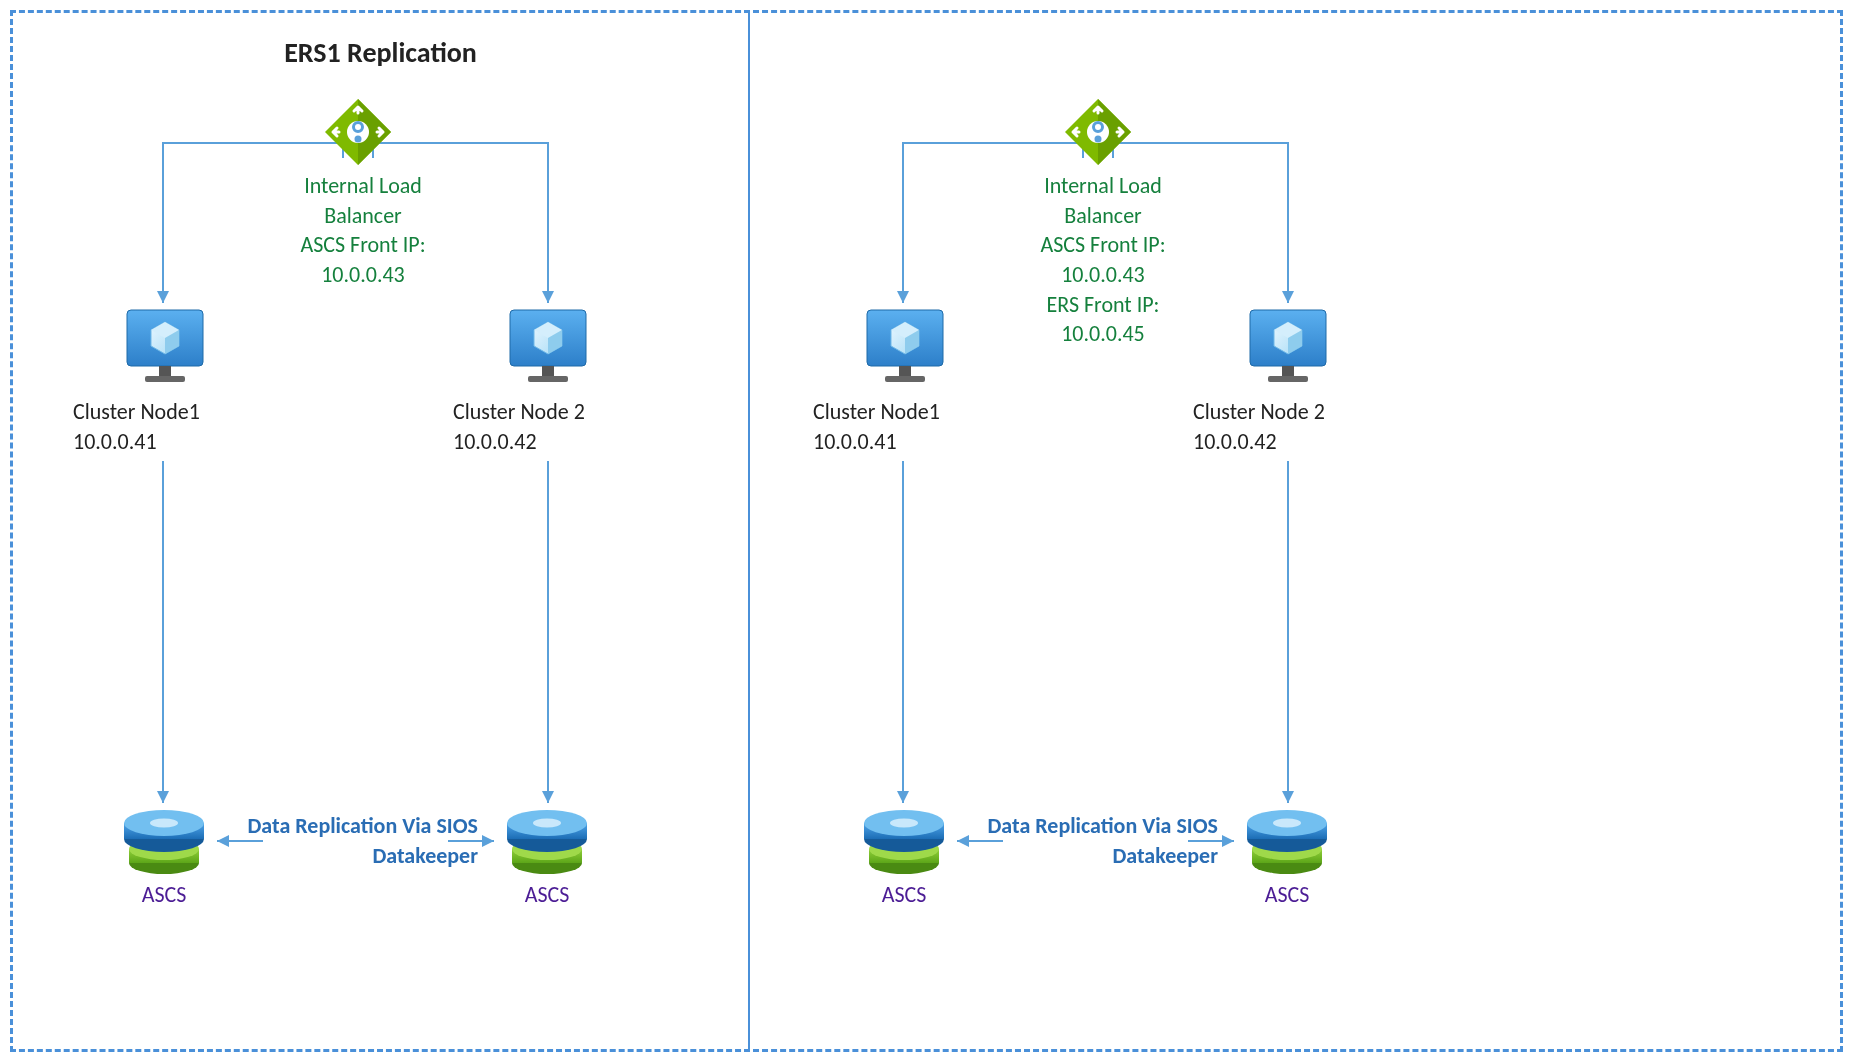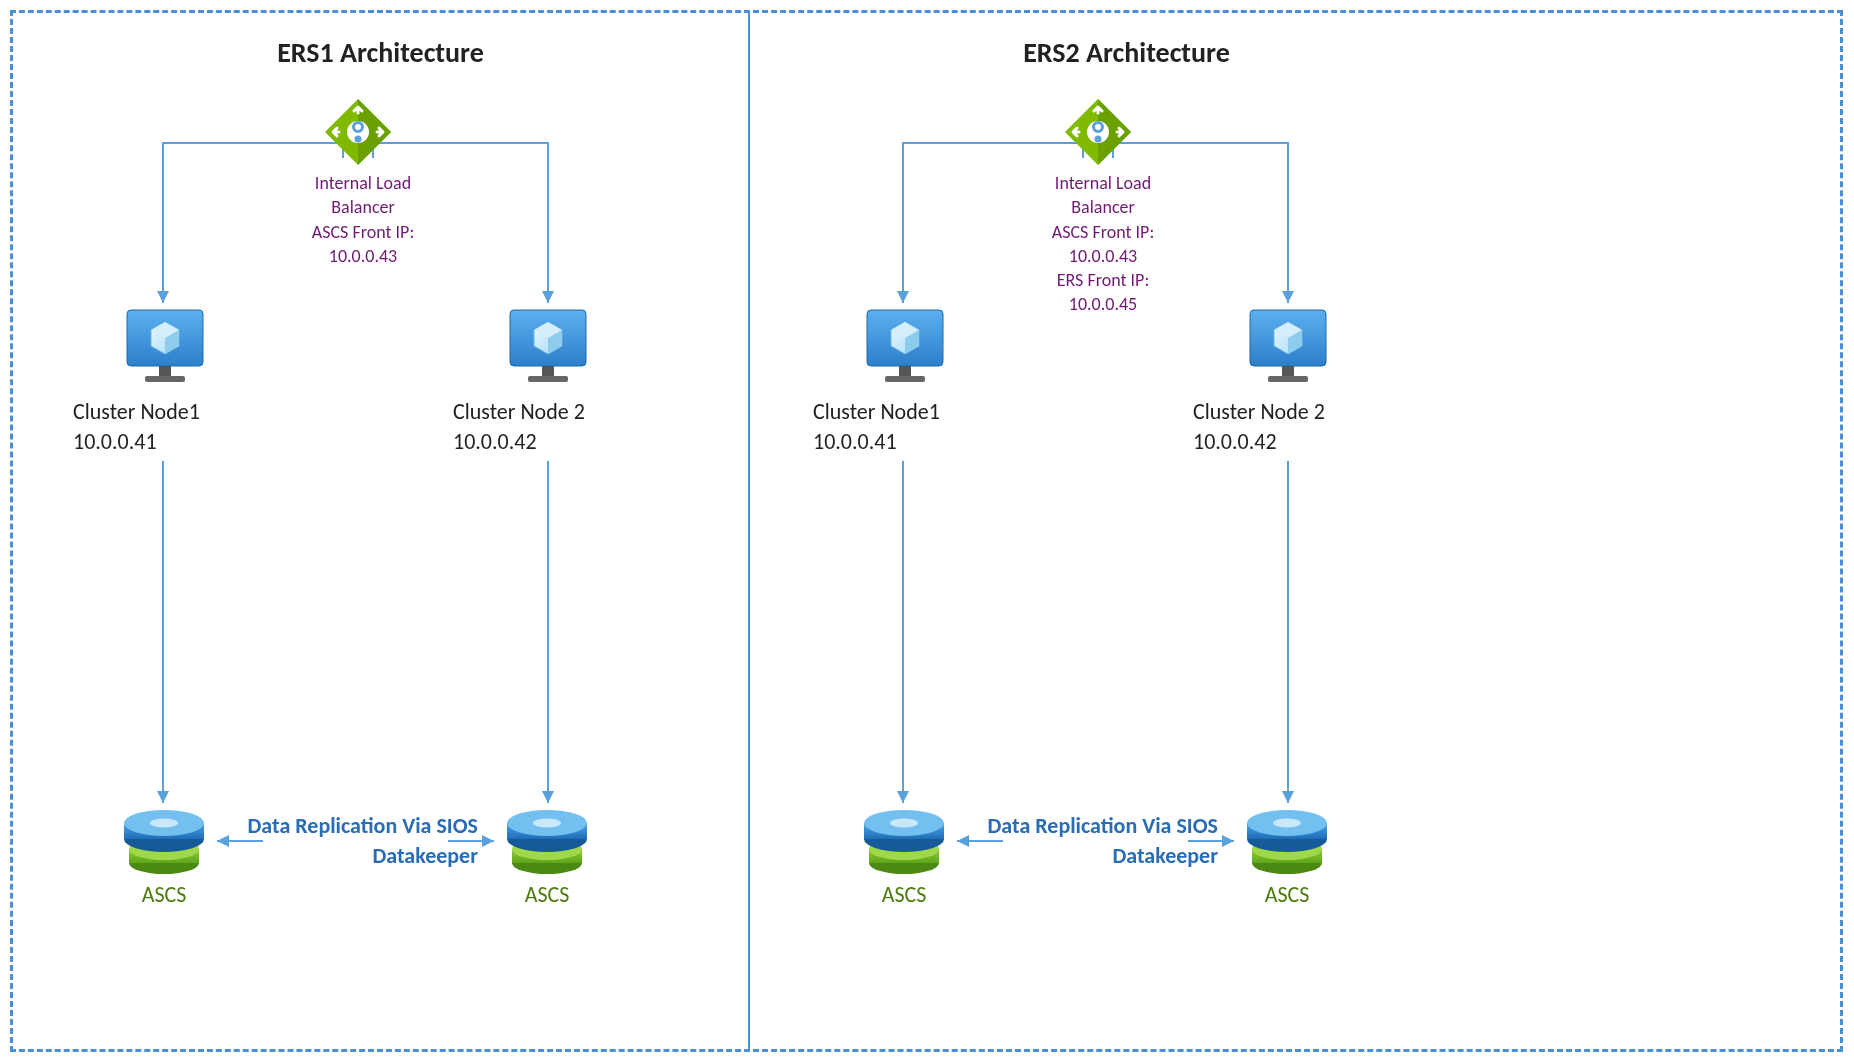--- a/index.html
+++ b/index.html
@@ -33,22 +33,22 @@
   .title {
     position: absolute;
     font-size: 28px;
     font-weight: bold;
     color: #222;
     text-align: center;
     width: 100%;
   }
   .lb-label {
     position: absolute;
-    font-size: 18px;
-    color: #701a75;
+    font-size: 22px;
+    color: #15803d;
     text-align: center;
     line-height: 1.35;
     white-space: pre;
   }
   .node-label {
     position: absolute;
     font-size: 22px;
     color: #222;
     text-align: left;
     line-height: 1.35;
@@ -58,34 +58,34 @@
     position: absolute;
     font-size: 22px;
     color: #2a6db4;
     font-weight: bold;
     text-align: right;
     line-height: 1.35;
   }
   .disk-label {
     position: absolute;
     font-size: 22px;
-    color: #4d7c0f;
+    color: #4c1d95;
     text-align: center;
   }
   svg {
     position: absolute;
     overflow: visible;
   }
 </style>
 </head>
 <body>
 
 <div class="panel left">
 
-  <div class="title" style="top:22px;">ERS1 Architecture</div>
+  <div class="title" style="top:22px;">ERS1 Replication</div>
 
   <svg style="left:0;top:0;width:740px;height:380px;">
     <defs>
       <marker id="arrL1" markerWidth="8" markerHeight="8" refX="6" refY="3" orient="auto">
         <path d="M0,0 L6,3 L0,6 Z" fill="#5aa0da"></path>
       </marker>
     </defs>
     <path d="M 330 145 L 330 130 L 150 130 L 150 290" fill="none" stroke="#5aa0da" stroke-width="2" marker-end="url(#arrL1)"></path>
     <path d="M 360 145 L 360 130 L 535 130 L 535 290" fill="none" stroke="#5aa0da" stroke-width="2" marker-end="url(#arrL1)"></path>
   </svg>
@@ -202,21 +202,20 @@
     <line x1="250" y1="828" x2="204" y2="828" stroke="#5aa0da" stroke-width="2" marker-end="url(#arrR1a)"></line>
     <line x1="435" y1="828" x2="481" y2="828" stroke="#5aa0da" stroke-width="2" marker-end="url(#arrR1b)"></line>
   </svg>
   <div class="repl-label" style="left:225px;top:798px;width:240px;">Data Replication
 Via SIOS Datakeeper</div>
 
 </div>
 
 <div class="panel right">
 
-  <div class="title" style="top:22px;left:-170px;">ERS2 Architecture</div>
 
   <svg style="left:0;top:0;width:740px;height:380px;">
     <defs>
       <marker id="arrL2" markerWidth="8" markerHeight="8" refX="6" refY="3" orient="auto">
         <path d="M0,0 L6,3 L0,6 Z" fill="#5aa0da"></path>
       </marker>
     </defs>
     <path d="M 330 145 L 330 130 L 150 130 L 150 290" fill="none" stroke="#5aa0da" stroke-width="2" marker-end="url(#arrL2)"></path>
     <path d="M 360 145 L 360 130 L 535 130 L 535 290" fill="none" stroke="#5aa0da" stroke-width="2" marker-end="url(#arrL2)"></path>
   </svg>

